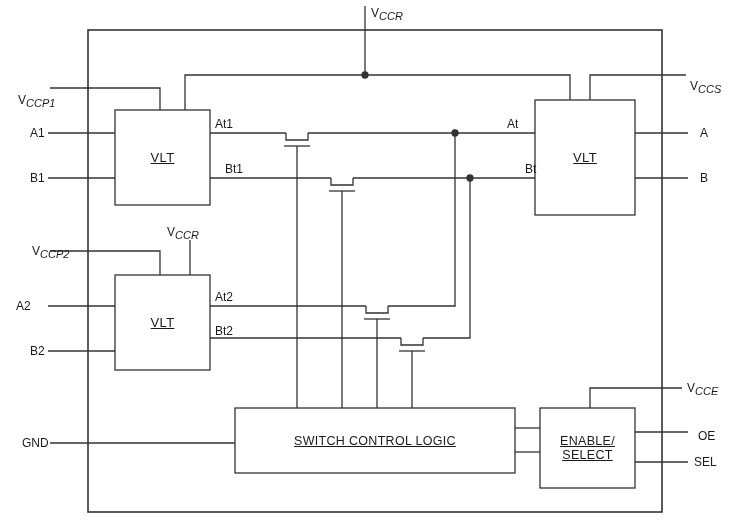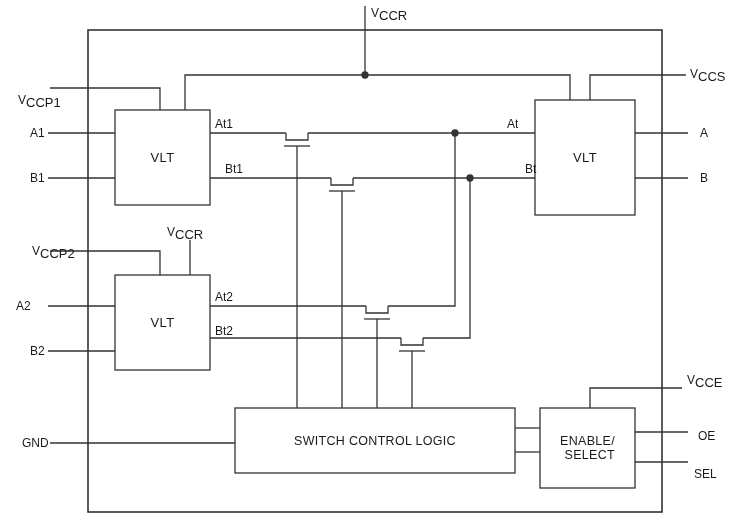--- a/index.html
+++ b/index.html
@@ -11,36 +11,37 @@
     overflow:hidden;
   }
   svg{position:absolute;left:0;top:0;}
   .pin-label{
     position:absolute;
     font-size:12px;
     color:#1a1a1a;
     white-space:nowrap;
     line-height:16px;
   }
-  .pin-label sub{font-size:13px;}
+  .pin-label sub{font-size:11px;font-style:italic;}
   .net-label{
     position:absolute;
     font-size:12px;
     color:#1a1a1a;
     white-space:nowrap;
     line-height:13px;
   }
   .block-label{
     position:absolute;
     display:flex;align-items:center;justify-content:center;
     color:#1a1a1a;
-    text-align:right;
+    text-align:center;
     font-size:13px;
     letter-spacing:.3px;
     white-space:pre-line;
+    text-decoration:underline;
   }
   .block-label.small{font-size:12.5px;}
 </style>
 </head>
 <body>
 
 <div id="stage">
 
   <svg width="750" height="526" viewBox="0 0 750 526">
     <g stroke="#333333" stroke-width="1.3" fill="none">
@@ -123,26 +124,26 @@
 
   <div class="pin-label" style="left:18px;top:92px"><span>V</span><sub>CCP1</sub></div>
   <div class="pin-label" style="left:30px;top:125px">A1</div>
   <div class="pin-label" style="left:30px;top:170px">B1</div>
   <div class="pin-label" style="left:32px;top:243px"><span>V</span><sub>CCP2</sub></div>
   <div class="pin-label" style="left:167px;top:224px"><span>V</span><sub>CCR</sub></div>
   <div class="pin-label" style="left:16px;top:298px">A2</div>
   <div class="pin-label" style="left:30px;top:343px">B2</div>
   <div class="pin-label" style="left:22px;top:435px">GND</div>
 
-  <div class="pin-label" style="left:690px;top:66px"><span>V</span><sub>CCS</sub></div>
+  <div class="pin-label" style="left:690px;top:78px"><span>V</span><sub>CCS</sub></div>
   <div class="pin-label" style="left:700px;top:125px">A</div>
   <div class="pin-label" style="left:700px;top:170px">B</div>
-  <div class="pin-label" style="left:687px;top:372px"><span>V</span><sub>CCE</sub></div>
+  <div class="pin-label" style="left:687px;top:380px"><span>V</span><sub>CCE</sub></div>
   <div class="pin-label" style="left:698px;top:428px">OE</div>
-  <div class="pin-label" style="left:694px;top:466px">SEL</div>
+  <div class="pin-label" style="left:694px;top:454px">SEL</div>
 
   <div class="net-label" style="left:215px;top:118px">At1</div>
   <div class="net-label" style="left:225px;top:163px">Bt1</div>
   <div class="net-label" style="left:215px;top:291px">At2</div>
   <div class="net-label" style="left:215px;top:325px">Bt2</div>
   <div class="net-label" style="left:507px;top:118px">At</div>
   <div class="net-label" style="left:525px;top:163px">Bt</div>
 
 </div>
 

